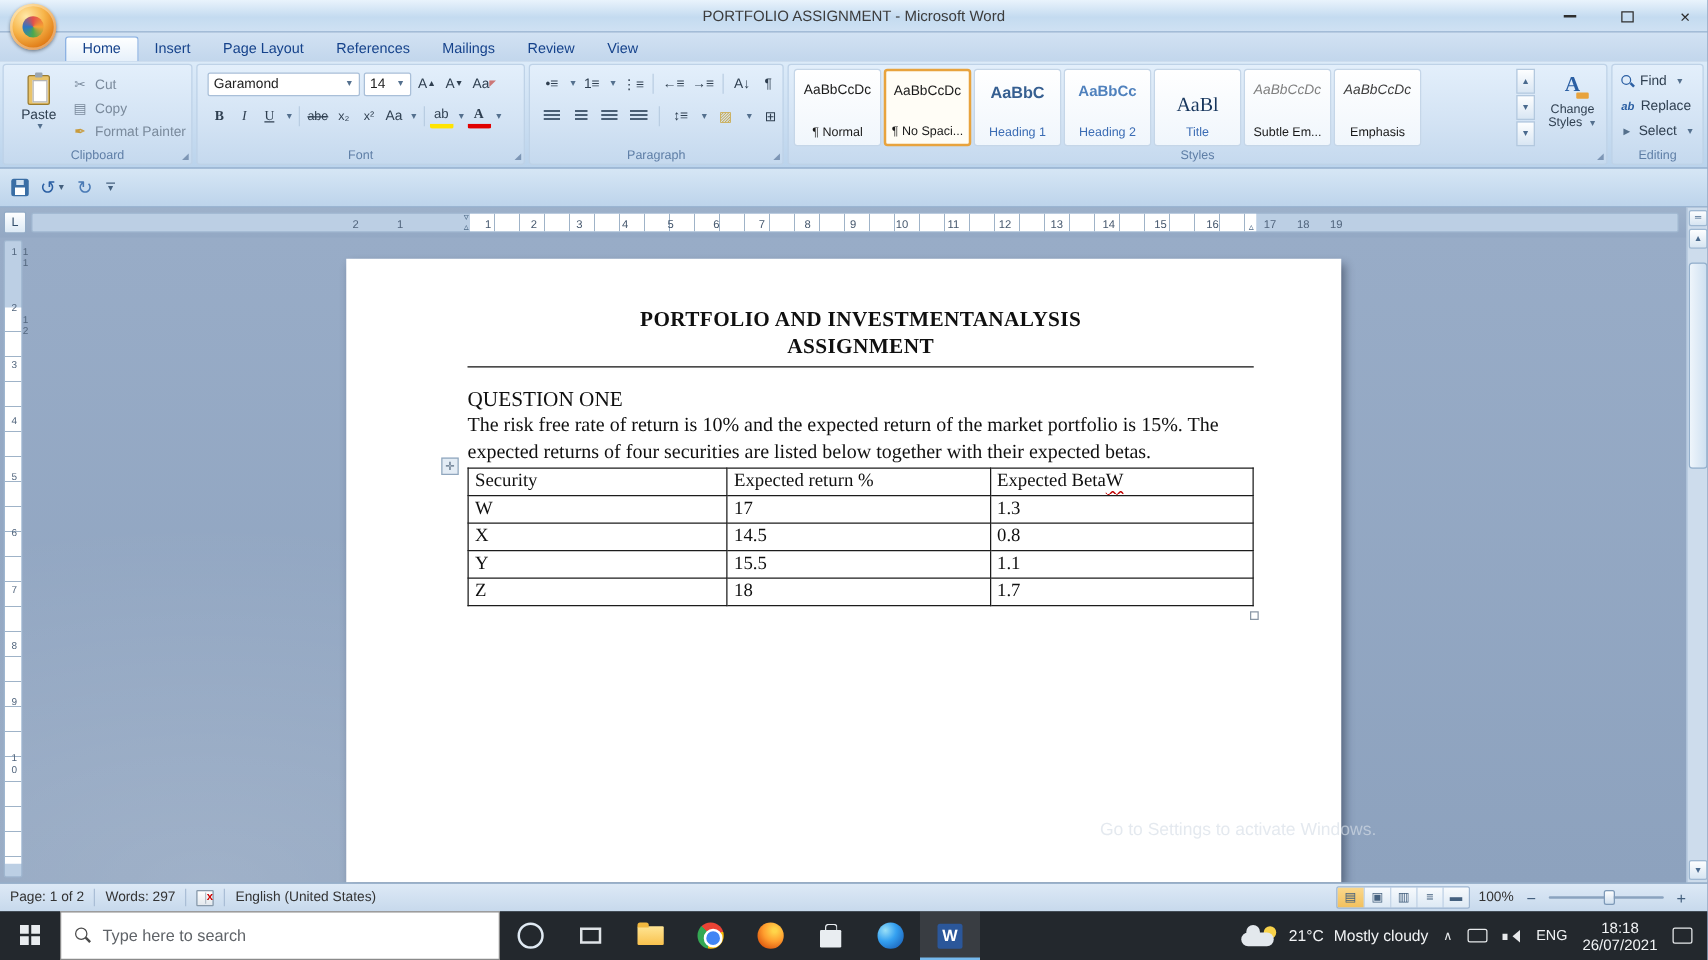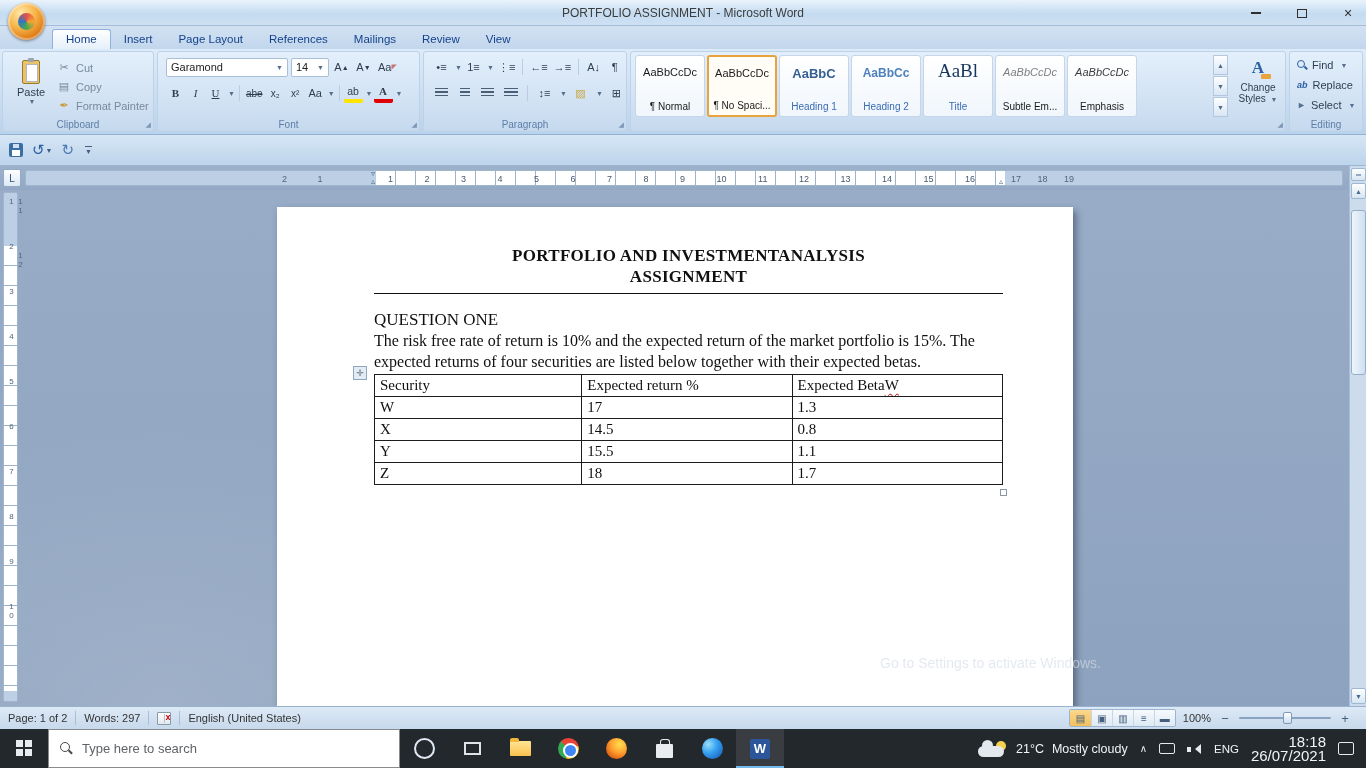--- a/index.html
+++ b/index.html
@@ -52,21 +52,21 @@
 .fc{border-bottom:4px solid #e00000;line-height:11px;font-weight:bold;font-family:"Liberation Serif",serif}
 
 #gal{position:absolute;left:4px;top:3px;display:flex;gap:2px}
 .card{width:70px;height:62px;background:linear-gradient(#ffffff,#f0f6fc);border:1px solid #c5d6e8;border-radius:3px;text-align:center;position:relative}
 .card.sel{border:2px solid #e8a33d;background:#fffdf6}
 .card .samp{margin-top:10px;font-size:11px;color:#1a1a1a}
 .card .nm{position:absolute;bottom:4px;left:0;right:0;font-size:10px;color:#1a1a1a;white-space:nowrap;overflow:hidden}
 .nm.blue{color:#3b6cb4}
 .samp.h1{font-weight:bold;color:#365f91;font-size:13px}
 .samp.h2{font-weight:bold;color:#4f81bd;font-size:12px}
-.samp.titl{font-family:"Liberation Serif",serif;font-size:19px;color:#17365d;margin-top:4px}
+.samp.titl{font-family:"Liberation Serif",serif;font-size:16px;color:#17365d;margin-top:20px}
 .samp.subt{font-style:italic;color:#4f81bd;font-family:"Liberation Serif",serif;font-size:12px}
 .samp.sem{font-style:italic;color:#7f7f7f}
 .samp.emp{font-style:italic;color:#3d3d3d}
 #galscroll{position:absolute;left:582px;top:3px;width:15px}
 #galscroll span{display:flex;align-items:center;justify-content:center;width:15px;height:20px;background:linear-gradient(#fdfeff,#d9e6f3);border:1px solid #b3c8de;font-size:7px;color:#4a6a8e;margin-bottom:1px}
 #chgsty{position:absolute;left:601px;top:4px;width:52px;height:72px;text-align:center;font-size:10px;color:#2f3f50}
 .chgico{margin:2px auto 2px;width:22px;height:22px;position:relative;font-family:"Liberation Serif",serif;font-weight:bold;font-size:17px;color:#2b5fa3}
 .chgico::after{content:"";position:absolute;right:-2px;bottom:1px;width:10px;height:5px;background:#e8a33d;border-radius:1px}
 
 .erow{position:absolute;left:7px;display:flex;gap:5px;align-items:center;font-size:11px;color:#2f3f50}
@@ -169,21 +169,21 @@
 .wicon{position:relative;width:30px;height:16px}
 .sun{position:absolute;right:2px;top:0;width:10px;height:10px;border-radius:50%;background:#f8d24a}
 .cloud{position:absolute;left:0;bottom:0;width:26px;height:11px;background:#e3e8ed;border-radius:7px}
 .cloud::before{content:"";position:absolute;left:4px;top:-6px;width:11px;height:11px;background:#e3e8ed;border-radius:50%}
 .chev{font-size:10px;color:#e8eaec}
 .kbd{width:16px;height:11px;border:1.3px solid #e8eaec;border-radius:2px}
 .vol{width:15px;height:12px;position:relative}
 .vol::before{content:"";position:absolute;left:0;top:4px;width:4px;height:5px;background:#e8eaec}
 .vol::after{content:"";position:absolute;left:3px;top:1px;border:5.5px solid transparent;border-right:6px solid #e8eaec}
 .lang{font-size:11.5px}
-.clock{text-align:right;font-size:15px;line-height:14px}
+.clock{text-align:center;font-size:12px;line-height:14px}
 .notif{width:16px;height:13px;border:1.4px solid #e8eaec;border-radius:2px}
 </style>
 </head>
 <body>
 
 <div class="bar" id="titlebar">
   <div class="ttl">PORTFOLIO ASSIGNMENT - Microsoft Word</div>
 </div>
 <div id="office">
     <i></i>
@@ -364,20 +364,21 @@
     <div id="galscroll">
       <span>▲</span>
       <span>▼</span>
       <span>▼</span>
     </div>
     <div id="chgsty">
       <div class="chgico">A</div>
       <span>Change Styles</span> <span class="dd">▼</span>
     </div>
     <span class="dlg">◢</span>
+    <div class="lbl">Styles</div>
   </div>
 
   <div class="grp" style="left:1289px;width:74px">
     <div class="erow" style="top:7px">
         <span class="mag"></span>
         <span>Find</span>
         <span class="dd">▼</span>
       </div>
     <div class="erow" style="top:27px">
         <span class="repico">ab</span>

